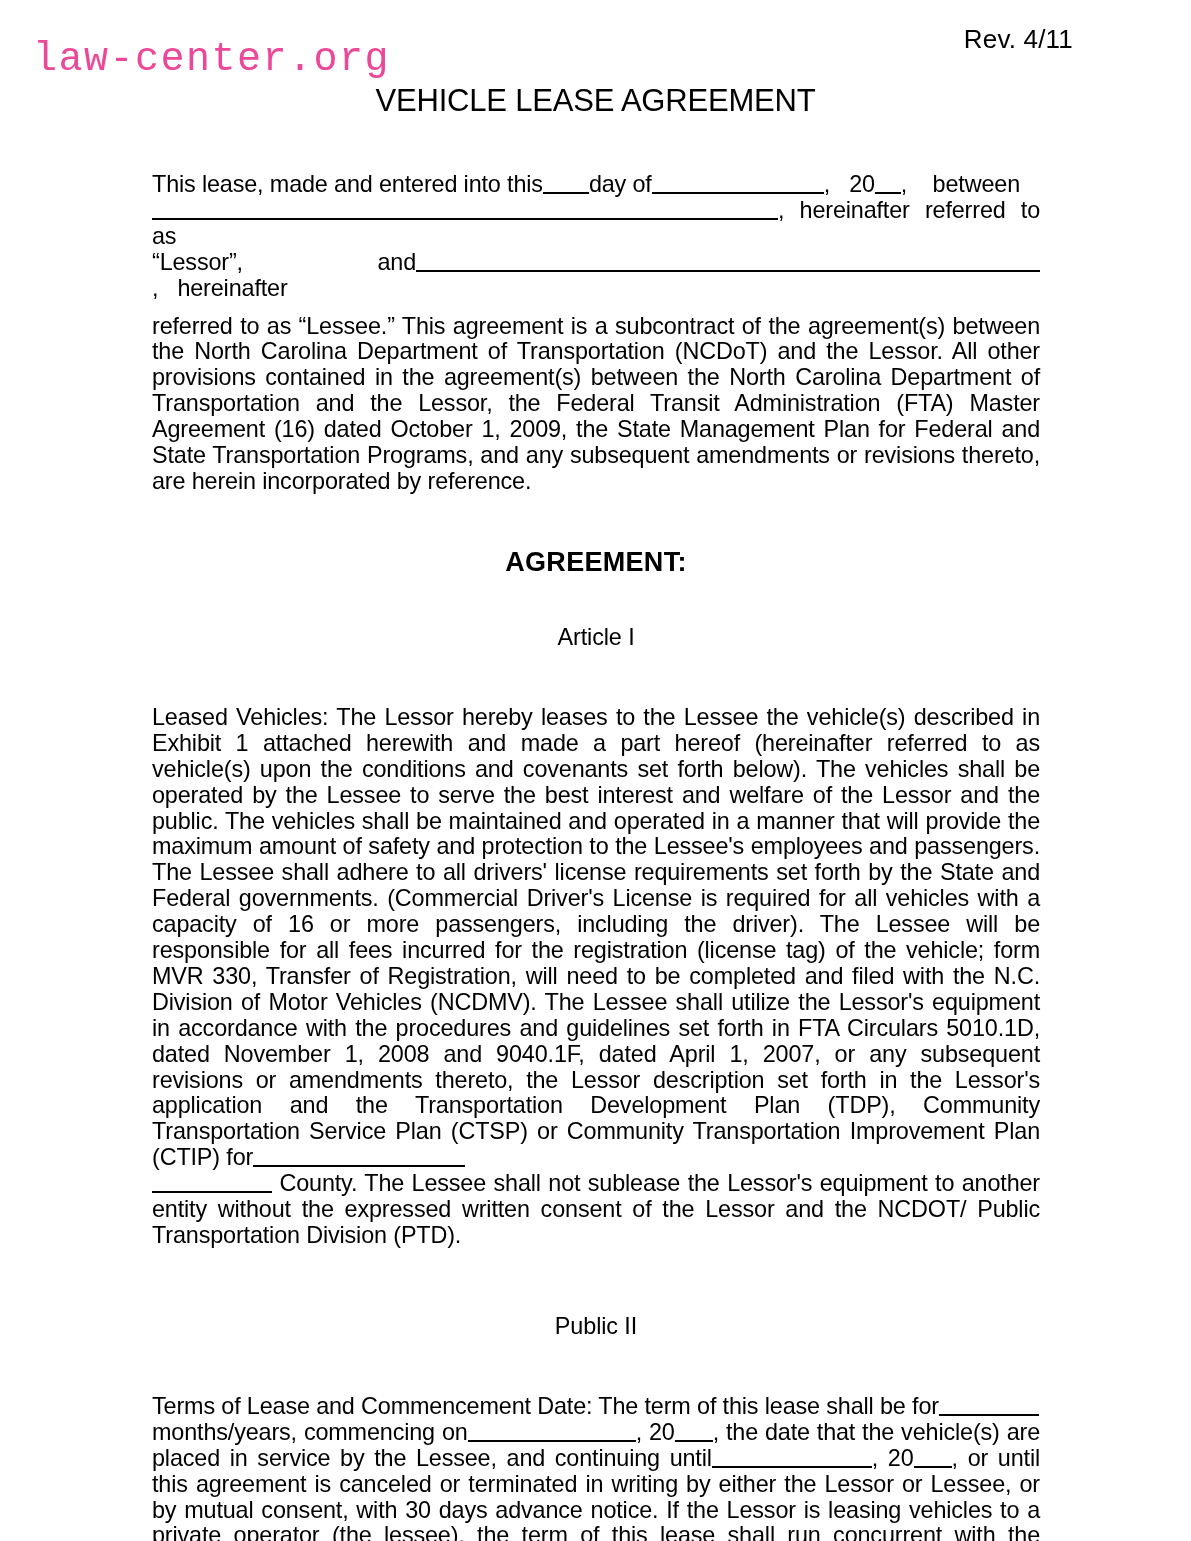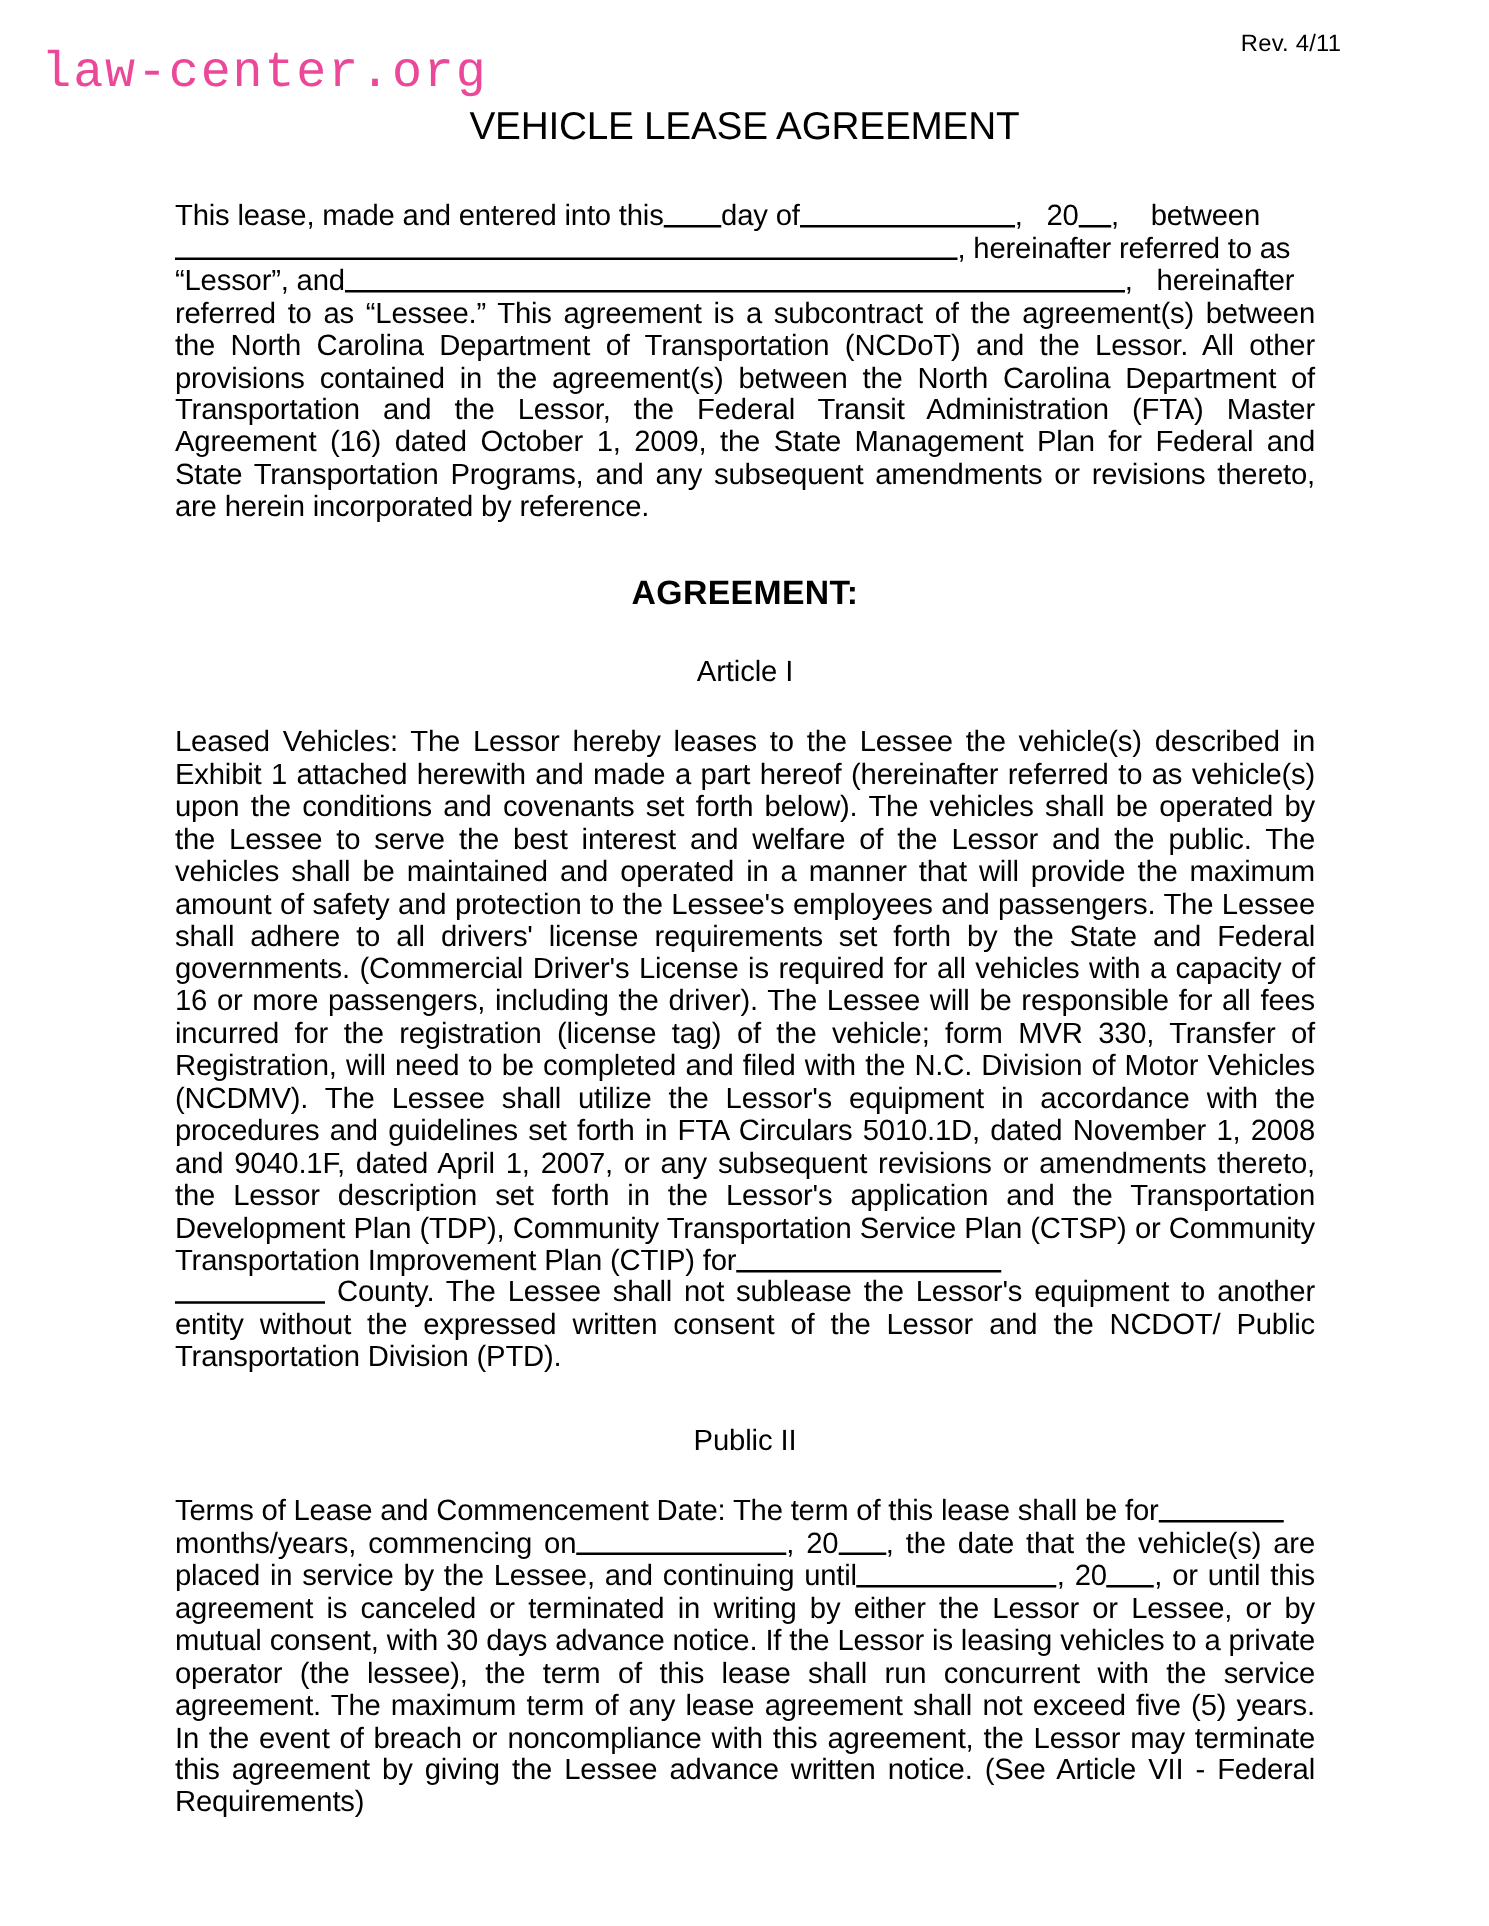--- a/index.html
+++ b/index.html
@@ -16,21 +16,21 @@
     width: 1191px;
     height: 1541px;
     background: #ffffff;
     overflow: hidden;
     box-sizing: border-box;
   }
   .rev-note {
     position: absolute;
     top: 26px;
     right: 118px;
-    font-size: 19px;
+    font-size: 26px;
     line-height: 1;
     letter-spacing: 0.2px;
     white-space: nowrap;
   }
   .site-logo {
     position: absolute;
     top: 40px;
     left: 33px;
     font-family: "Liberation Mono", "DejaVu Sans Mono", monospace;
     font-size: 40px;
@@ -50,41 +50,41 @@
     letter-spacing: -0.2px;
     line-height: 1.15;
   }
   .body-area {
     position: absolute;
     top: 160px;
     left: 140px;
     width: 912px;
   }
   p.just {
-    margin: 0;
+    margin: 12px;
     font-size: 23.4px;
     line-height: 25.9px;
     text-align: justify;
     text-justify: inter-word;
     letter-spacing: -0.15px;
   }
   p.just.last-justify {
     text-align-last: left;
   }
   .section-head {
     text-align: center;
     font-size: 27px;
     font-weight: bold;
     letter-spacing: 0.3px;
     margin: 0;
   }
   .article-label {
     text-align: center;
     font-size: 23.4px;
-    margin: 0;
+    margin: 12px;
     letter-spacing: -0.1px;
   }
   .u {
     text-underline-offset: 2px;
   }
   
   .blank {
     display: inline-block;
     border-bottom: 2.2px solid #000;
     vertical-align: baseline;

